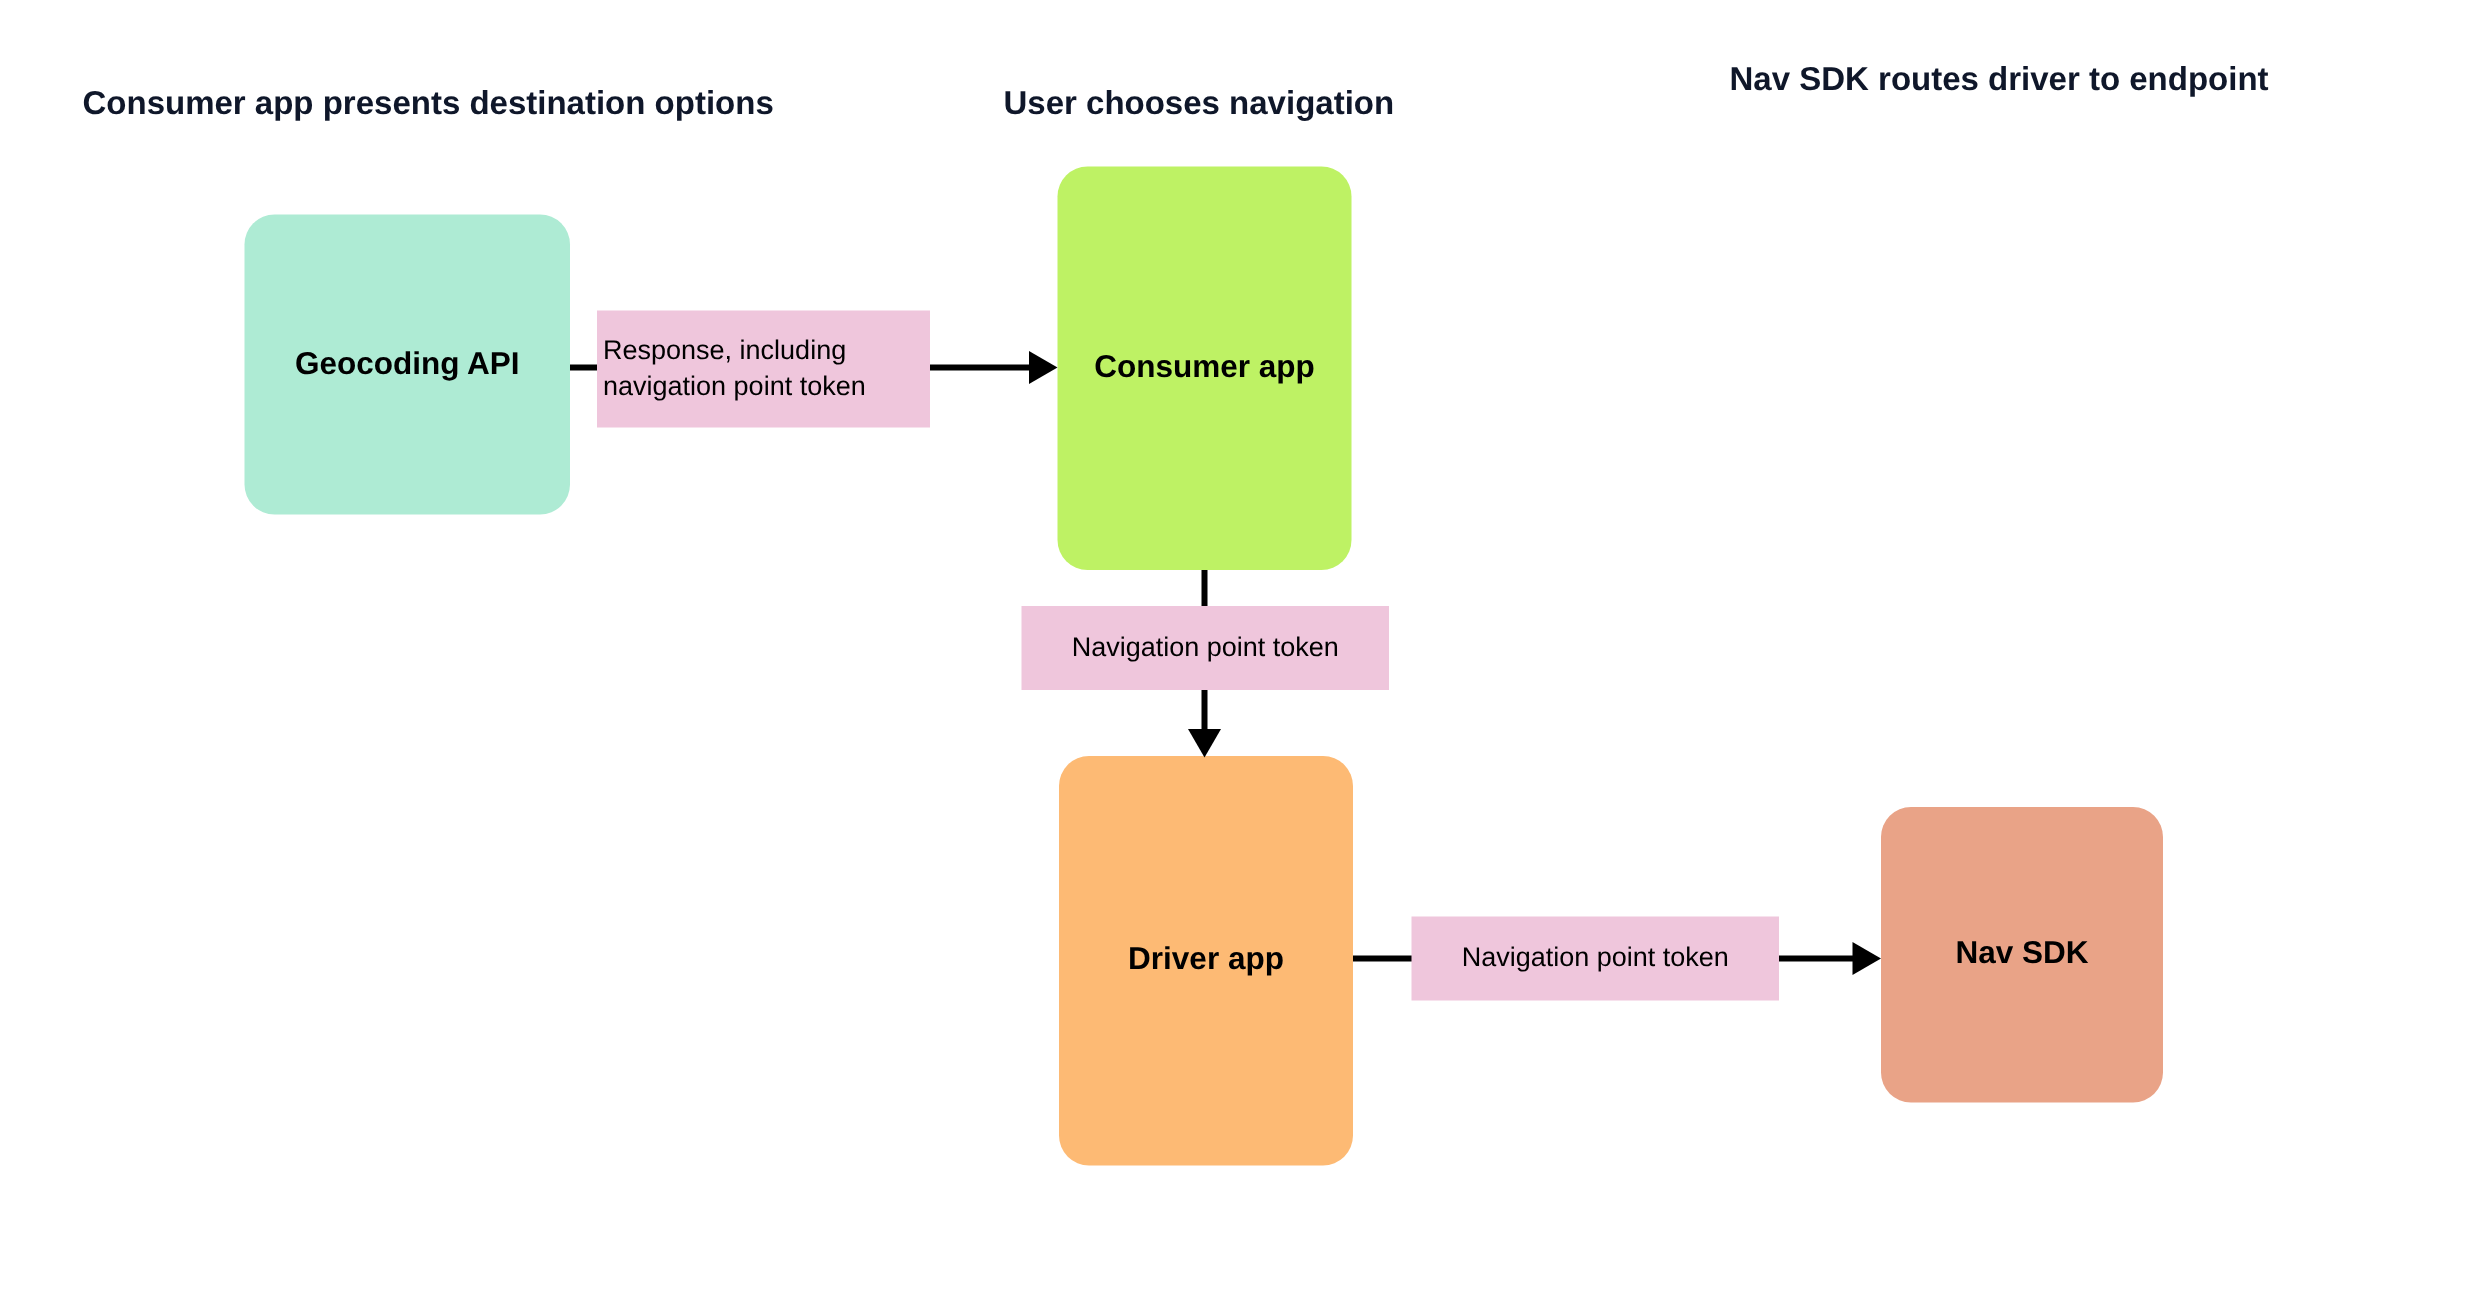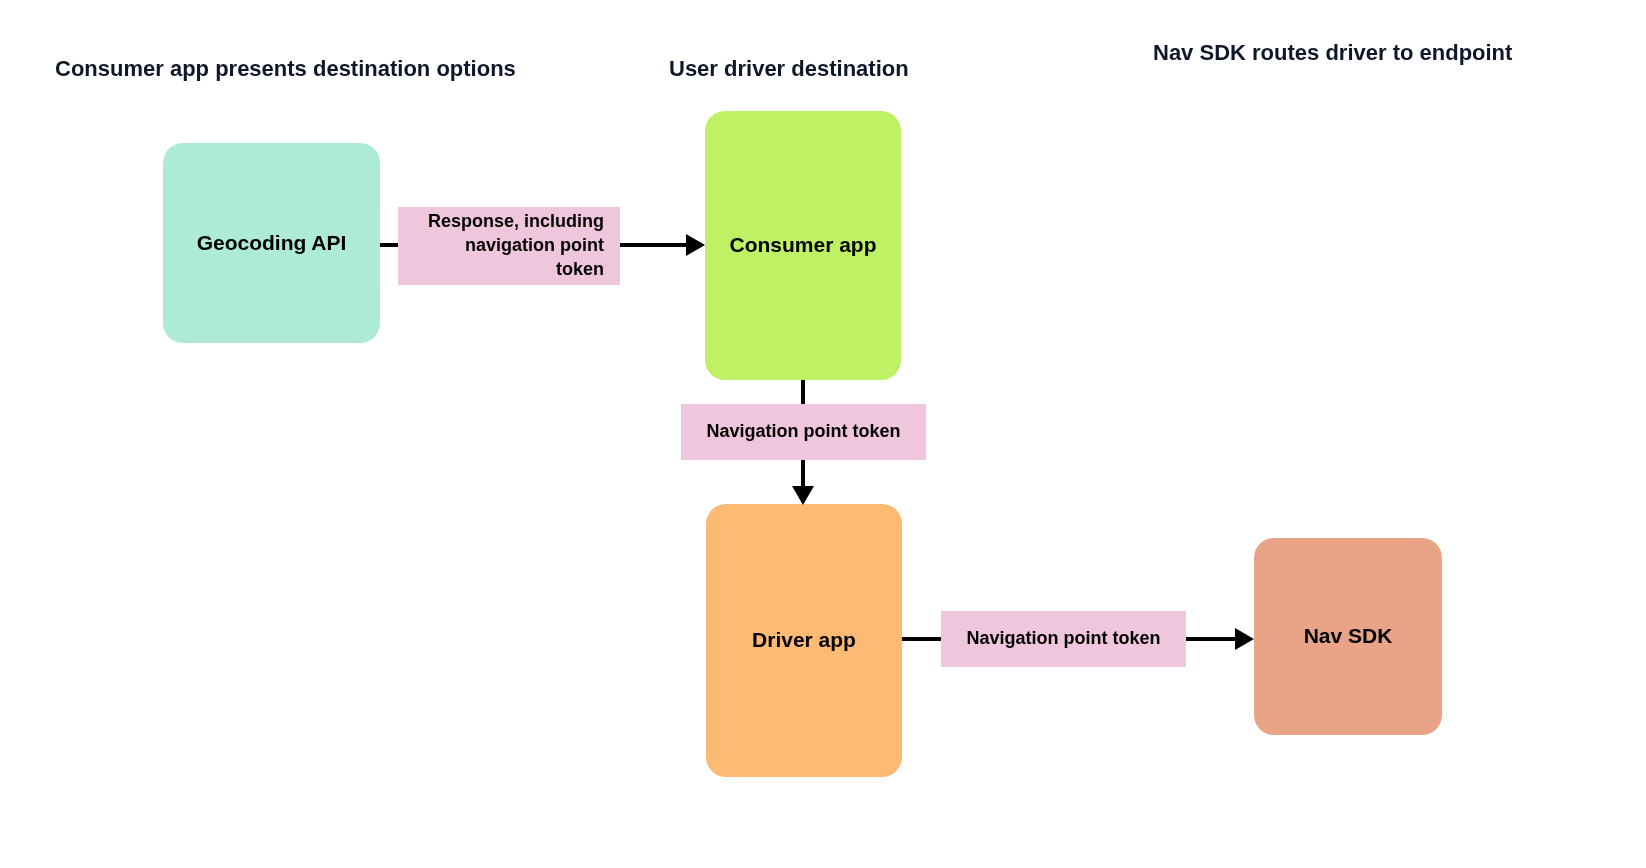--- a/index.html
+++ b/index.html
@@ -53,25 +53,25 @@
   .edge-label {
     position: absolute;
     display: flex;
     align-items: center;
     justify-content: center;
     box-sizing: border-box;
     z-index: 2;
   }
   .edge-label-text {
     font-size: 18px;
-    font-weight: 700;
+    font-weight: 400;
     color: #000000;
-    text-align: right;
+    text-align: left;
     line-height: 1.32;
-    padding: 0 16px;
+    padding: 0 4px;
   }
   .line-h {
     position: absolute;
     height: 4px;
     background: #000000;
     z-index: 1;
   }
   .line-v {
     position: absolute;
     width: 4px;
@@ -95,21 +95,21 @@
     border-top: 19px solid #000000;
   }
 </style>
 </head>
 <body>
 
 <div id="canvas">
 
   <div class="col-heading" style="left:55px; top:56px;">Consumer app presents destination options</div>
 
-  <div class="col-heading" style="left:669px; top:56px;">User driver destination</div>
+  <div class="col-heading" style="left:669px; top:56px;">User chooses navigation</div>
 
   <div class="col-heading" style="left:1153px; top:40px;">Nav SDK routes driver to endpoint</div>
 
   <div class="line-h" style="left:358px; top:243px; width:42px;"></div>
 
   <div class="line-h" style="left:618px; top:243px; width:70px;"></div>
   <div class="arrowhead arrow-right" style="left:686px; top:234px;"></div>
 
   <div class="line-v" style="left:801px; top:378px; height:117px;"></div>
   <div class="arrowhead arrow-down" style="left:792px; top:486px;"></div>

